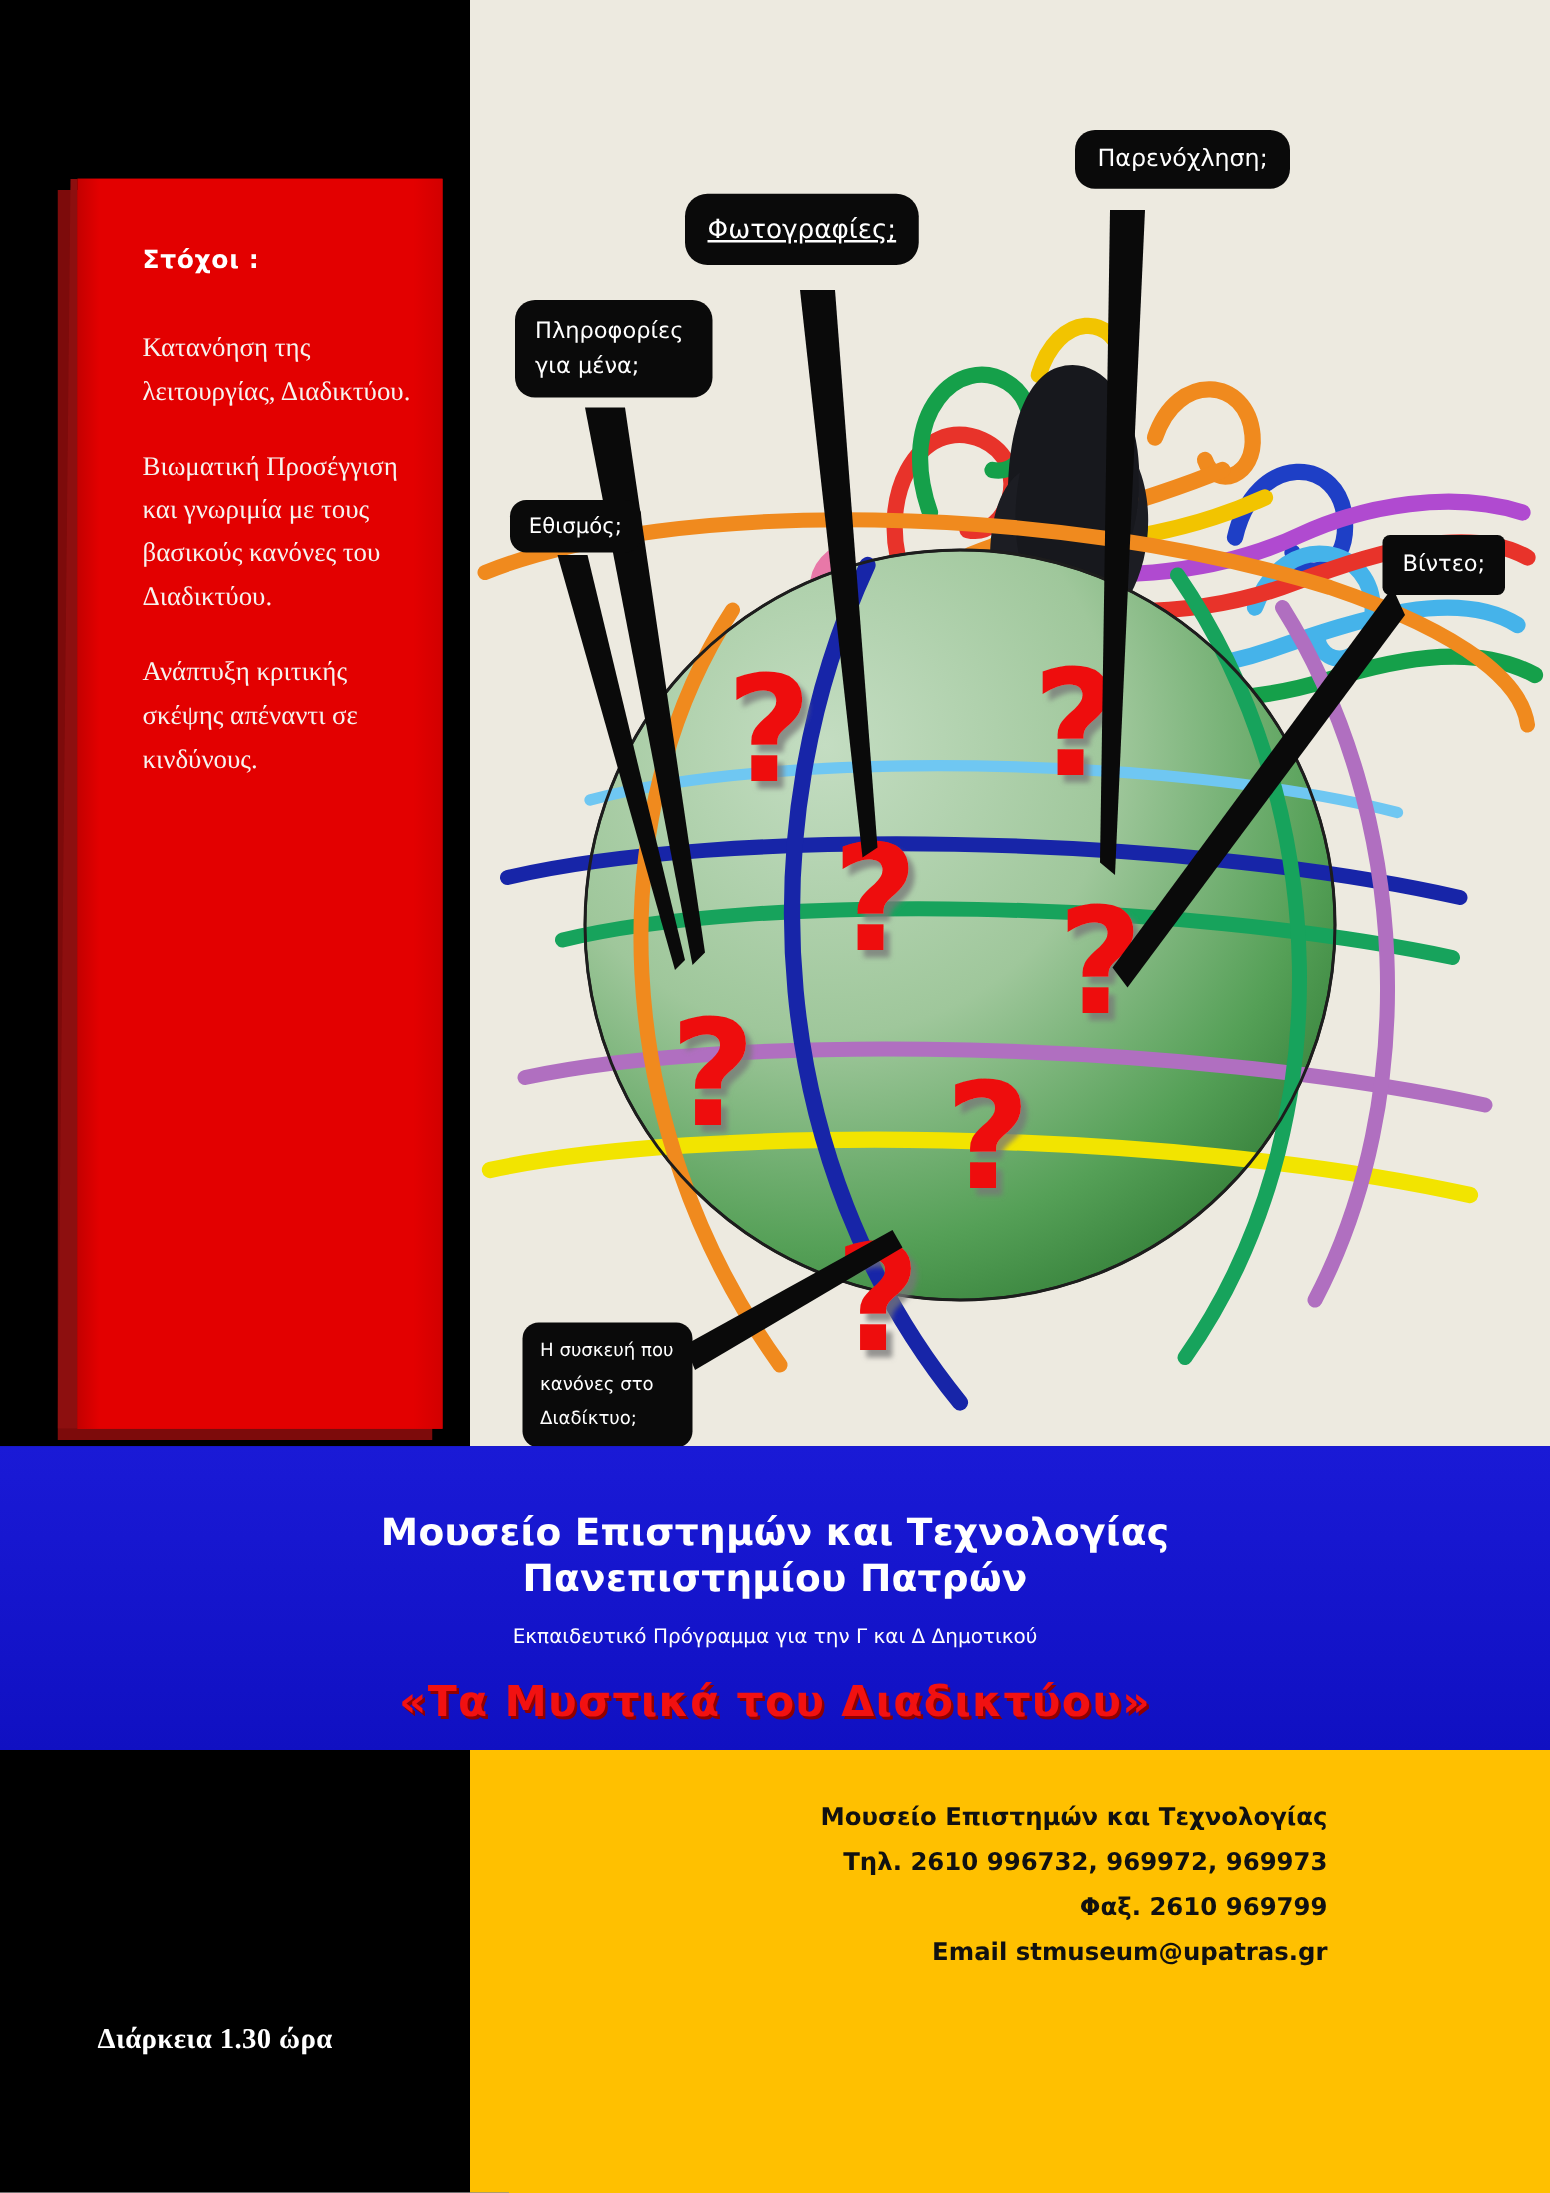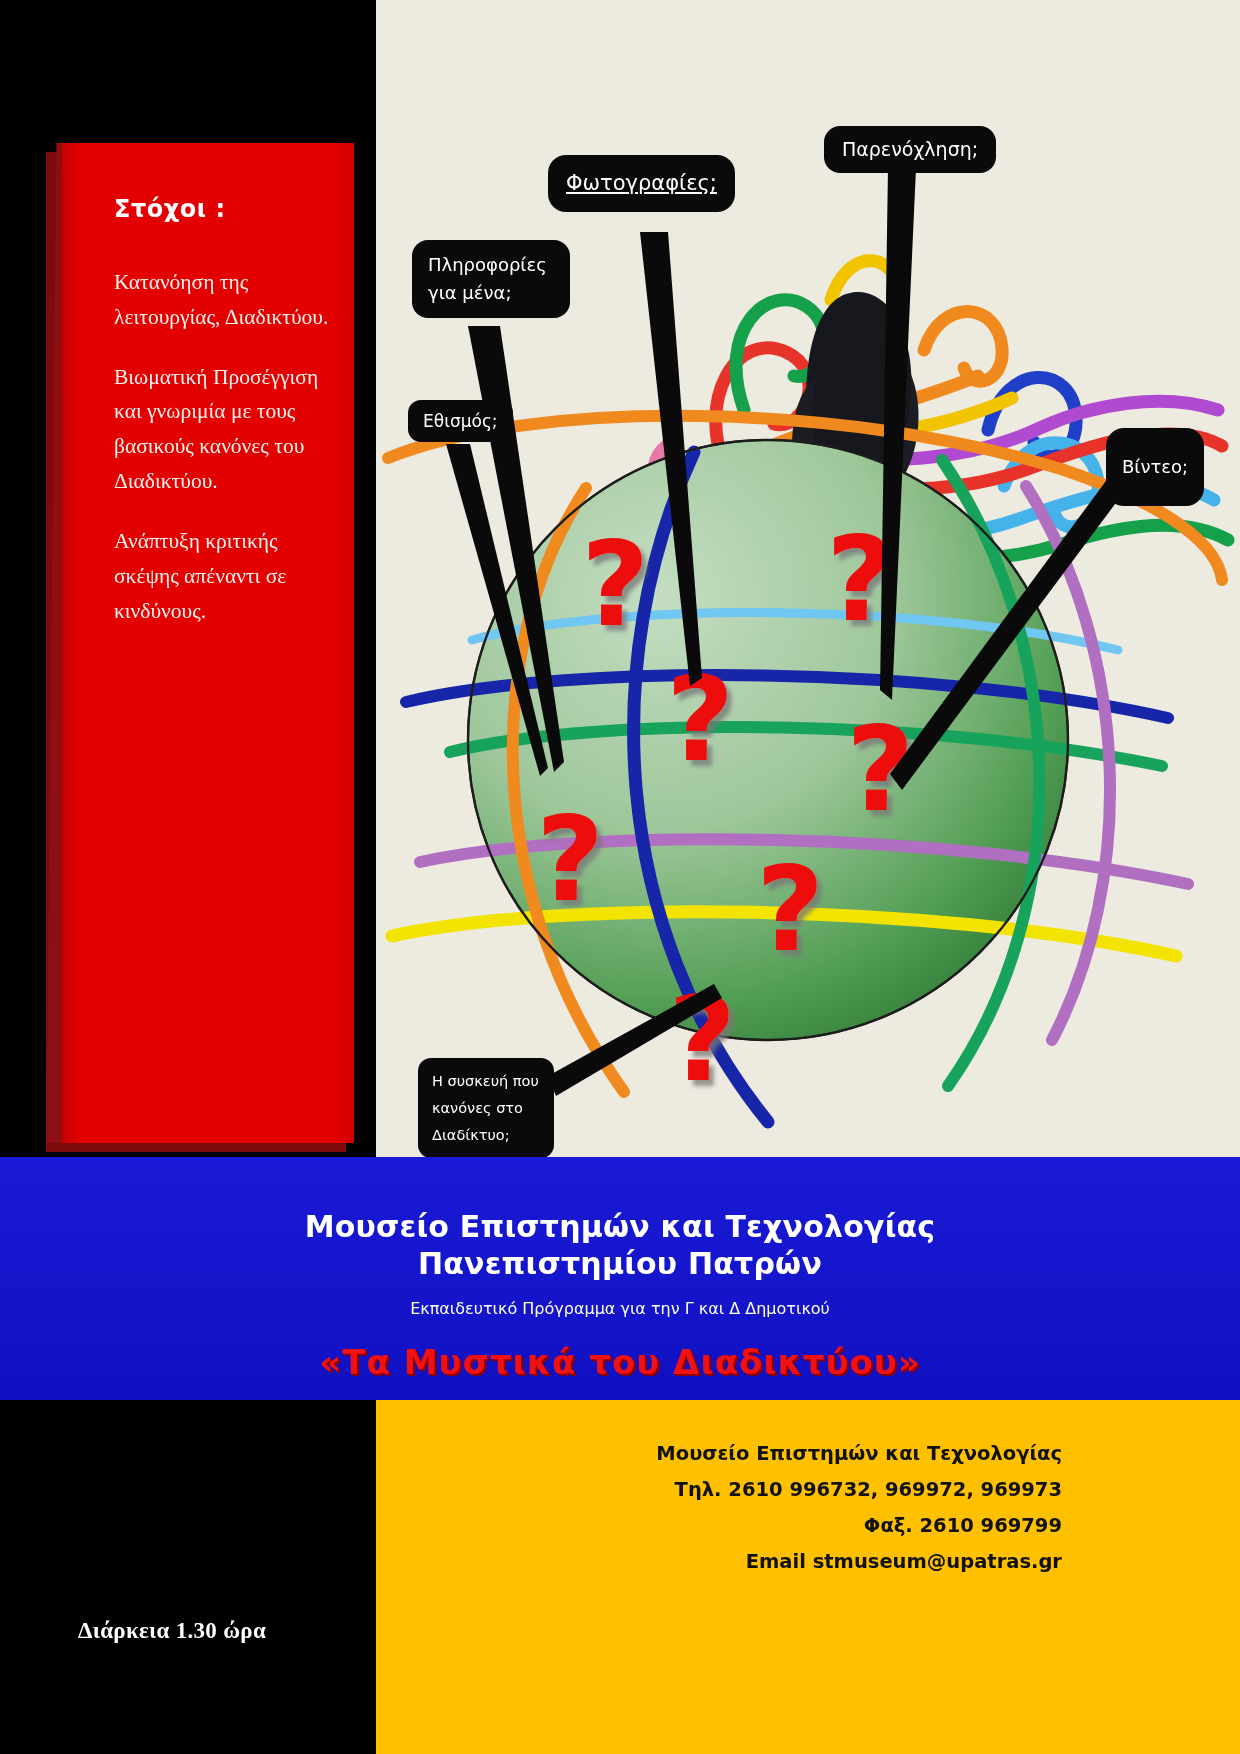--- a/index.html
+++ b/index.html
@@ -30,41 +30,41 @@
     background-image:linear-gradient(90deg,#c40000 0%, #e30000 6%, #e30000 92%, #d20000 100%);
     box-shadow: 6px 8px 0 rgba(0,0,0,0.0);
   }
   .red-box:before{ 
     content:""; position:absolute; left:-16px; top:0; width:16px; height:1000px;
     background:#8d0f0f;
     clip-path:polygon(100% 0, 100% 100%, 0 100%, 65% 0);
   }
   .red-inner{ position:absolute; left:52px; top:52px; right:18px; }
   .goals-title{
-    color:#ffffff; font-size:24px; font-weight:bold; letter-spacing:.5px;
+    color:#ffffff; font-size:20px; font-weight:bold; letter-spacing:.5px;
     font-family:"DejaVu Sans", sans-serif;
     margin-bottom:42px;
   }
   .goal-p{
     color:#f7f3ef; font-size:21.5px; line-height:1.62; margin-bottom:25px;
     font-family:Liberation Serif, serif;
   }
 
   
   .bubble{
     position:absolute; background:#0a0a0a; color:#ffffff;
     border-radius:14px; padding:10px 16px;
     font-family:"DejaVu Sans", sans-serif;
     line-height:1.55; white-space:pre-line; z-index:40;
   }
-  .b-parenoxlisi{ left:824px; top:104px; font-size:19px; border-radius:16px; padding:9px 18px;margin-top:22px;}
+  .b-parenoxlisi{ left:860px; top:104px; font-size:19px; border-radius:16px; padding:9px 18px;}
   .b-fotografies{ left:548px; top:155px; font-size:21px; border-radius:18px; padding:12px 18px;text-decoration:underline;}
   .b-plirofories{ left:412px; top:240px; font-size:18px; border-radius:16px; padding:11px 16px; width:158px;}
   .b-ethismos   { left:408px; top:400px; font-size:17px; border-radius:13px; padding:8px 15px;}
-  .b-vinteo     { left:1106px; top:428px; font-size:18px; border-radius:18px; padding:25px 16px;}
+  .b-vinteo     { left:1106px; top:428px; font-size:18px; border-radius:6px; padding:10px 16px;}
   .b-siskevi    { left:418px; top:1058px; font-size:14.5px; border-radius:13px; padding:10px 14px; width:136px; line-height:1.85;}
 
   
   #tails{ position:absolute; left:0; top:0; width:1240px; height:1157px; z-index:35; }
 
   
   #globe-art{ position:absolute; left:376px; top:0; width:864px; height:1157px; z-index:20; }
 
   
   .blue-band{

